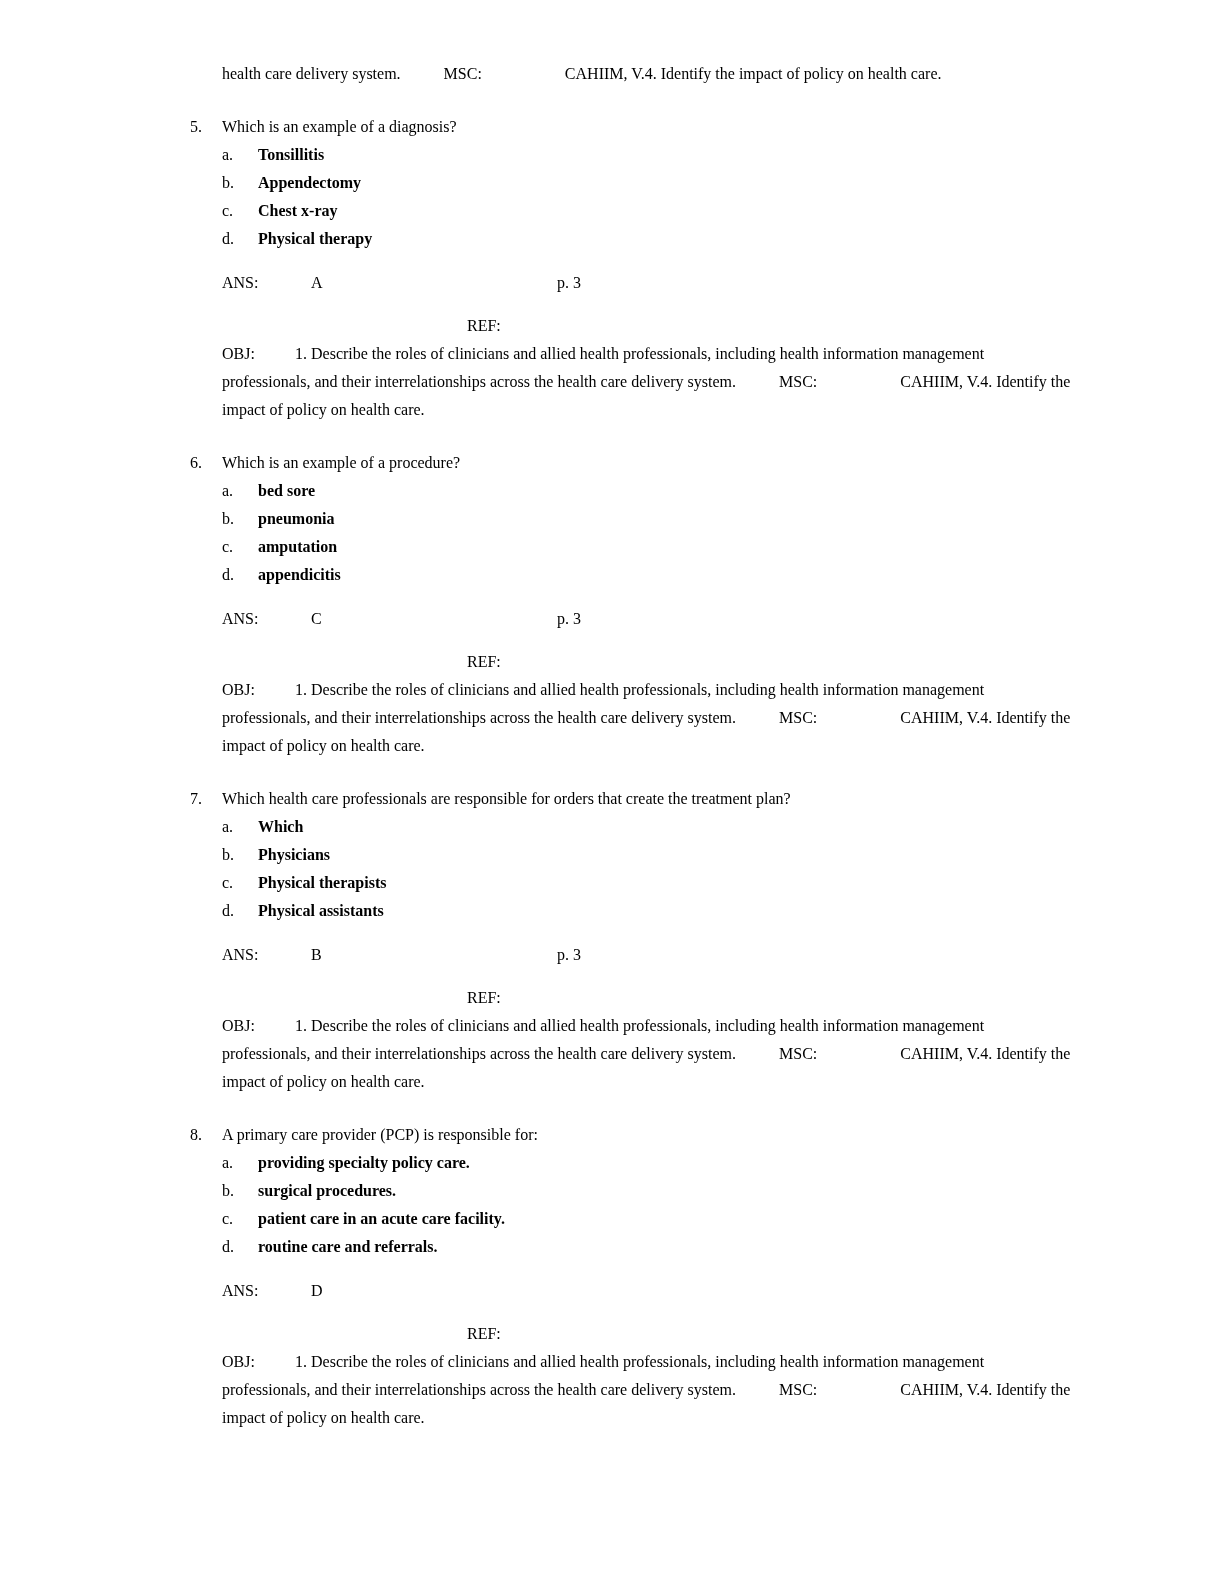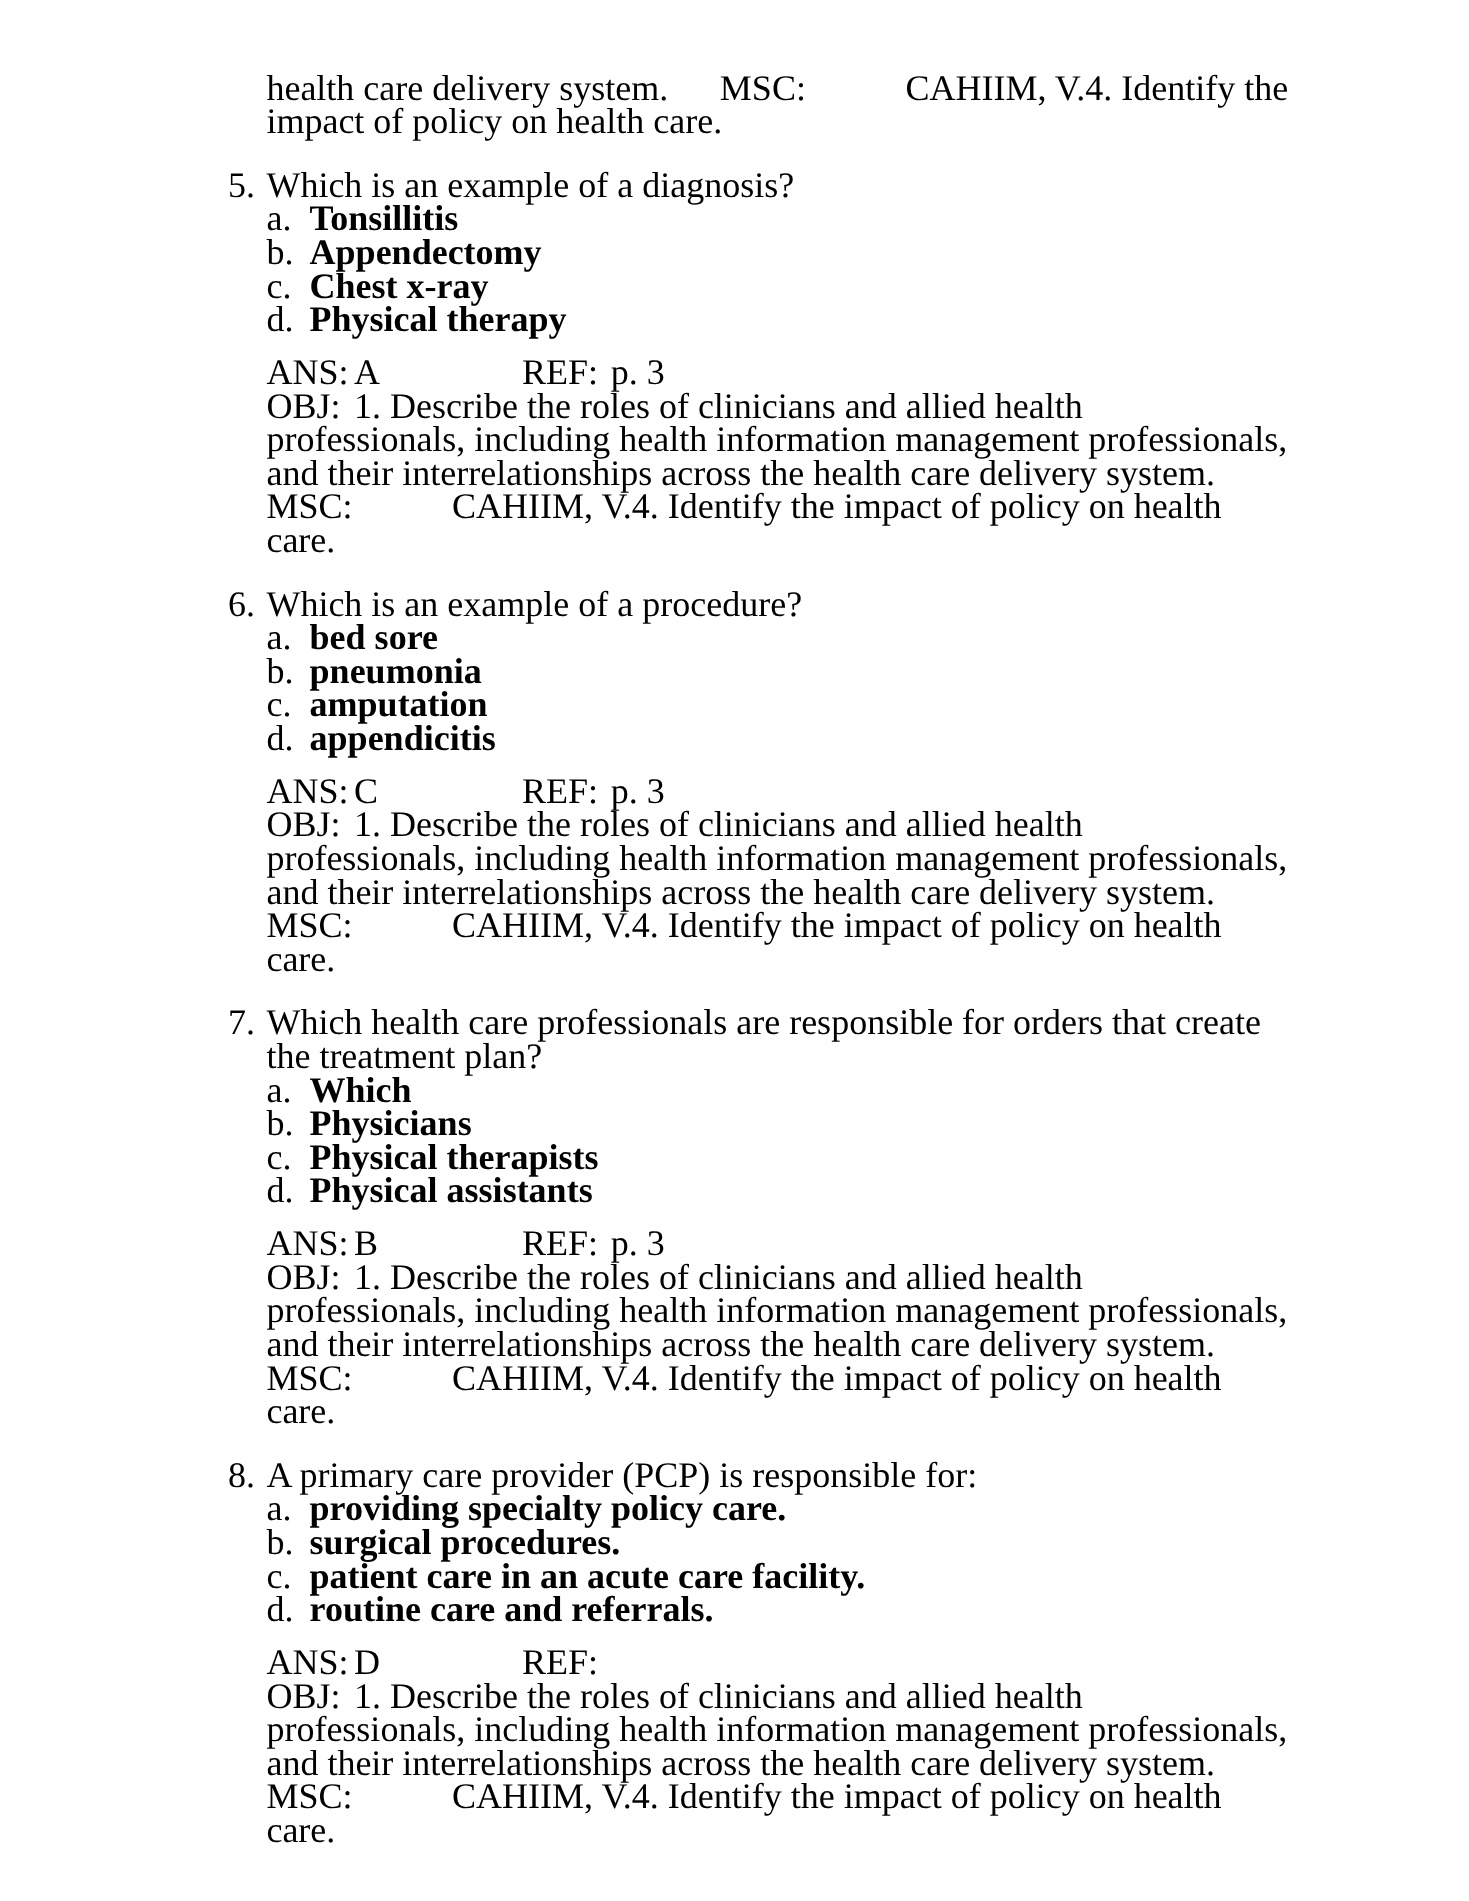--- a/index.html
+++ b/index.html
@@ -7,21 +7,21 @@
     padding: 0;
     background: #ffffff;
   }
   .page {
     position: relative;
     width: 1224px;
     height: 1584px;
     background: #ffffff;
     color: #000000;
     font-family: "Liberation Serif", "DejaVu Serif", serif;
-    font-size: 30px;
+    font-size: 16px;
     line-height: 28px;
     overflow: hidden;
   }
   .content {
     position: absolute;
     top: 60px;
     left: 190px;
     width: 885px;
   }
   p { margin: 0; }
@@ -31,24 +31,24 @@
   .q-row { display: flex; }
   .q-num { flex: none; width: 32px; }
   .q-text { flex: 1; }
 
   .choice { display: flex; margin-left: 32px; }
   .choice-letter { flex: none; width: 36px; }
   .choice-text { flex: 1; font-weight: bold; }
 
   .answer { margin-top: 16px; margin-left: 32px; }
 
-  .ans-row { display: flex; }
+  .ans-row { display: flex; gap: 16px; }
   .ans-lbl { flex: none; width: 73px; }
   .ans-val { flex: none; width: 140px; }
-  .ref-lbl { flex: none; width: 74px; }
+  .ref-lbl { flex: none; width: 74px; margin-top: 43px; }
   .ref-val { flex: 1; }
 
   .obj-para { text-align: left; }
   .obj-lbl { display: inline-block; width: 73px; }
   .gap-sm { display: inline-block; width: 43px; height: 1px; }
   .gap-lg { display: inline-block; width: 83px; height: 1px; }
 
   .continuation { margin-left: 32px; margin-top: 0; }
 </style>
 </head>

